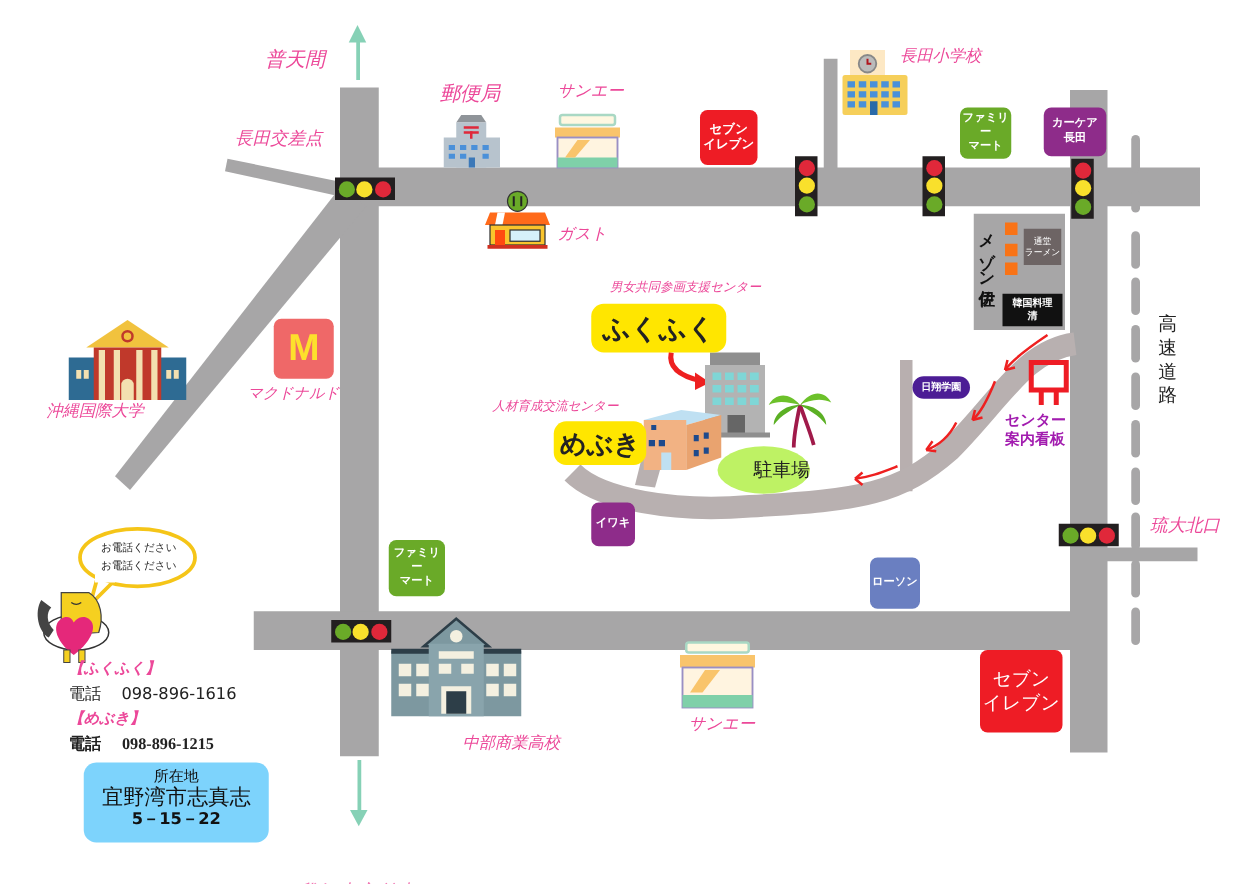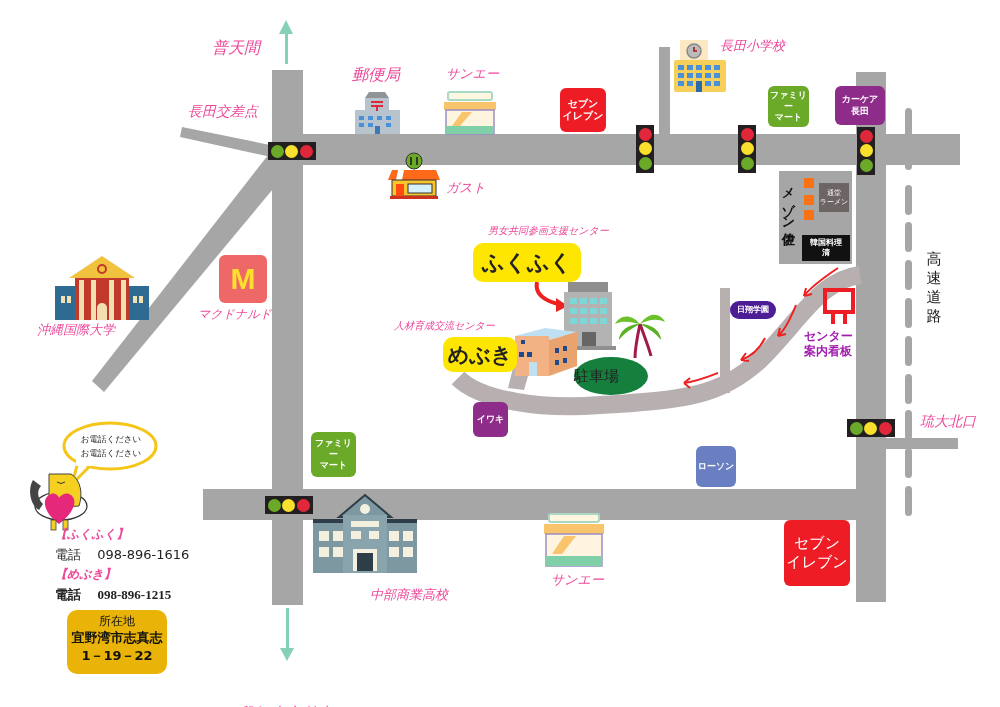--- a/index.html
+++ b/index.html
@@ -274,21 +274,21 @@
       <rect x="48" y="32" width="4" height="5"></rect>
   </g>
   <rect x="14" y="36" width="8" height="14" fill="#bfe0f2"></rect>
 </svg>
 
 <div class="lbl lbl-s" style="left:488px;top:226px;font-size:10px;">男女共同参画支援センター</div>
 <div class="bubble" style="left:473px;top:243px;width:108px;height:39px;font-size:22px;">ふくふく</div>
 <div class="lbl lbl-s" style="left:394px;top:321px;font-size:10px;">人材育成交流センター</div>
 <div class="bubble" style="left:443px;top:337px;width:74px;height:35px;font-size:21px;">めぶき</div>
 
-<div class="abs" style="left:574px;top:357px;width:74px;height:38px;border-radius:50%;background:#15803d;display:flex;align-items:center;justify-content:flex-start;">
+<div class="abs" style="left:574px;top:357px;width:74px;height:38px;border-radius:50%;background:#bef264;display:flex;align-items:center;justify-content:flex-end;">
   <span style="font-size:15px;color:#222;">駐車場</span>
 </div>
 
 <svg width="94" height="64" style="left:55px;top:256px;">
   <polygon points="47,0 80,22 14,22" fill="#f1c23e"></polygon>
   <circle cx="47" cy="13" r="4" fill="none" stroke="#c0392b" stroke-width="2"></circle>
   <rect x="0" y="30" width="94" height="34" fill="#2e6b93"></rect>
   <rect x="20" y="22" width="54" height="42" fill="#c0392b"></rect>
   <g fill="#f3e0b0">
     <rect x="24" y="24" width="5" height="40"></rect>
@@ -384,17 +384,17 @@
 <div class="abs" style="left:55px;top:546px;font-size:13px;font-weight:normal;white-space:nowrap;">
   <span>電話</span>
   <span style="margin-left:12px;">098-896-1616</span>
 </div>
 <div class="lbl" style="left:55px;top:568px;font-size:12px;font-weight:bold;">【めぶき】</div>
 <div class="abs" style="left:55px;top:586px;font-size:13px;font-weight:bold;white-space:nowrap;">
   <span>電話</span>
   <span style="margin-left:12px;font-family:Liberation Serif, serif;">098-896-1215</span>
 </div>
 
-<div class="abs" style="left:67px;top:610px;width:100px;height:64px;background:#eab308;border-radius:10px;text-align:center;color:#111;">
+<div class="abs" style="left:67px;top:610px;width:148px;height:64px;background:#7dd3fc;border-radius:10px;text-align:center;color:#111;">
   <div style="font-size:12px;margin-top:4px;line-height:15px;">所在地</div>
-  <div style="font-size:13px;font-weight:bold;line-height:18px;">宜野湾市志真志</div>
-  <div style="font-size:13px;font-weight:bold;line-height:18px;">1－19－22</div>
+  <div style="font-size:17px;font-weight:normal;line-height:18px;">宜野湾市志真志</div>
+  <div style="font-size:13px;font-weight:bold;line-height:18px;">5－15－22</div>
 </div>
 
 </body></html>

